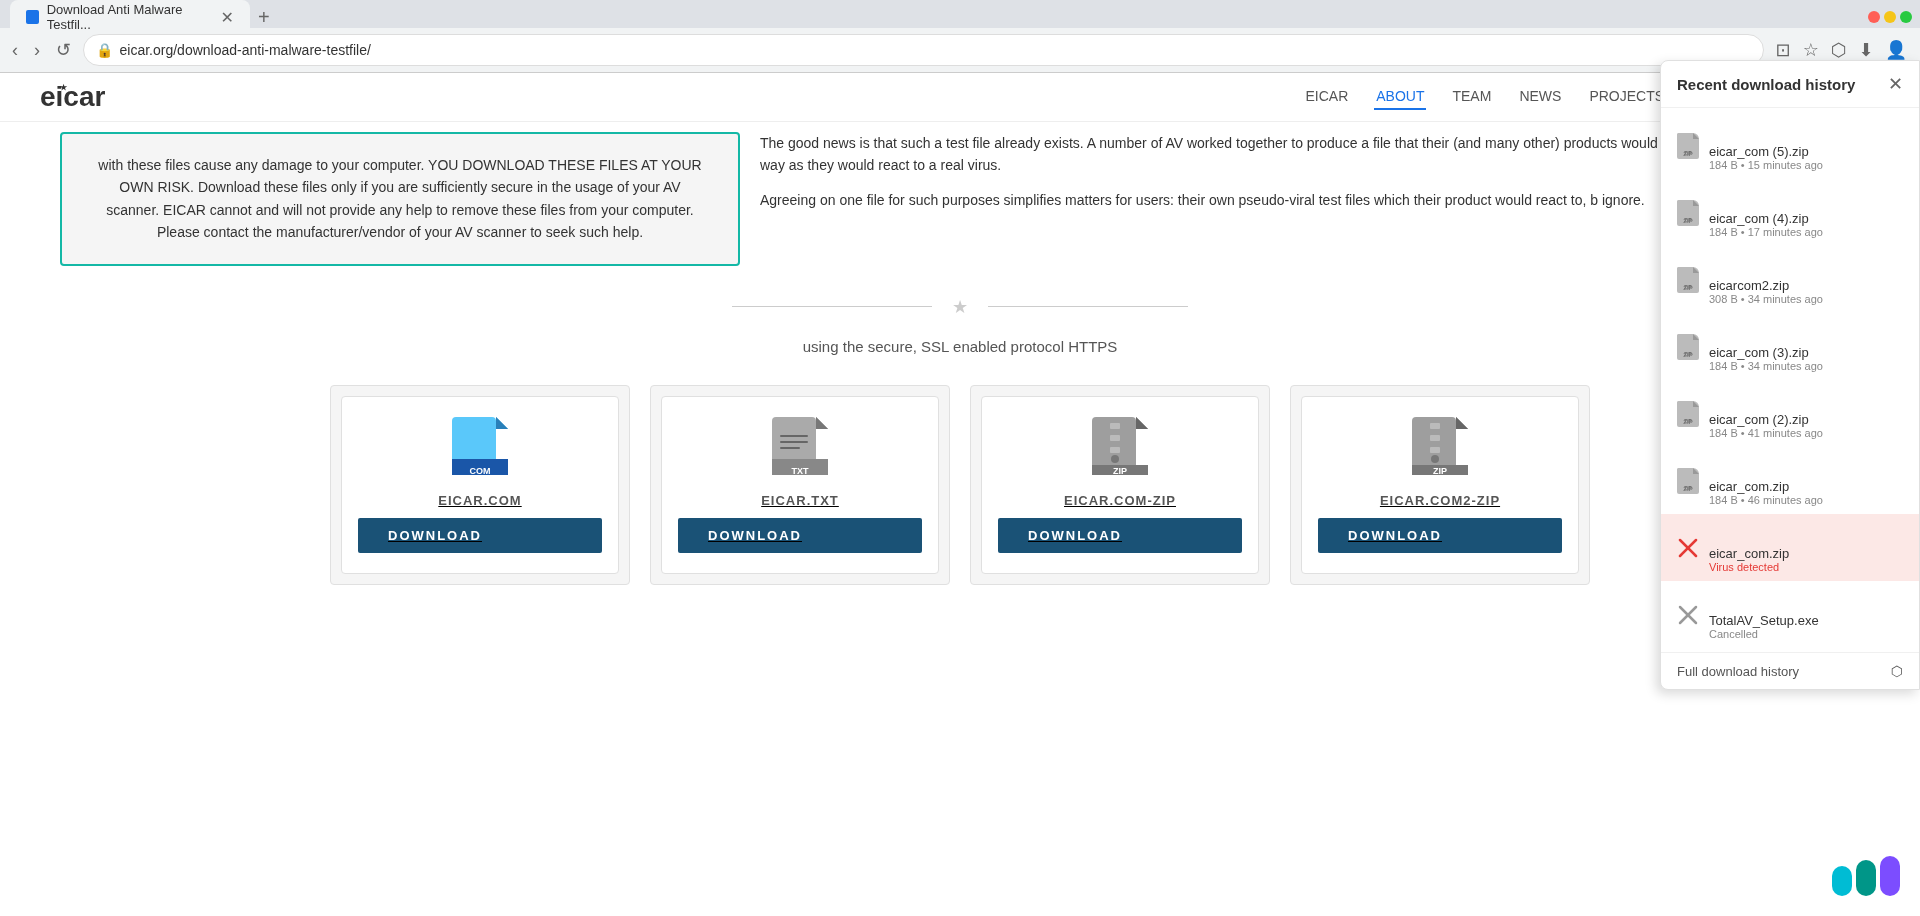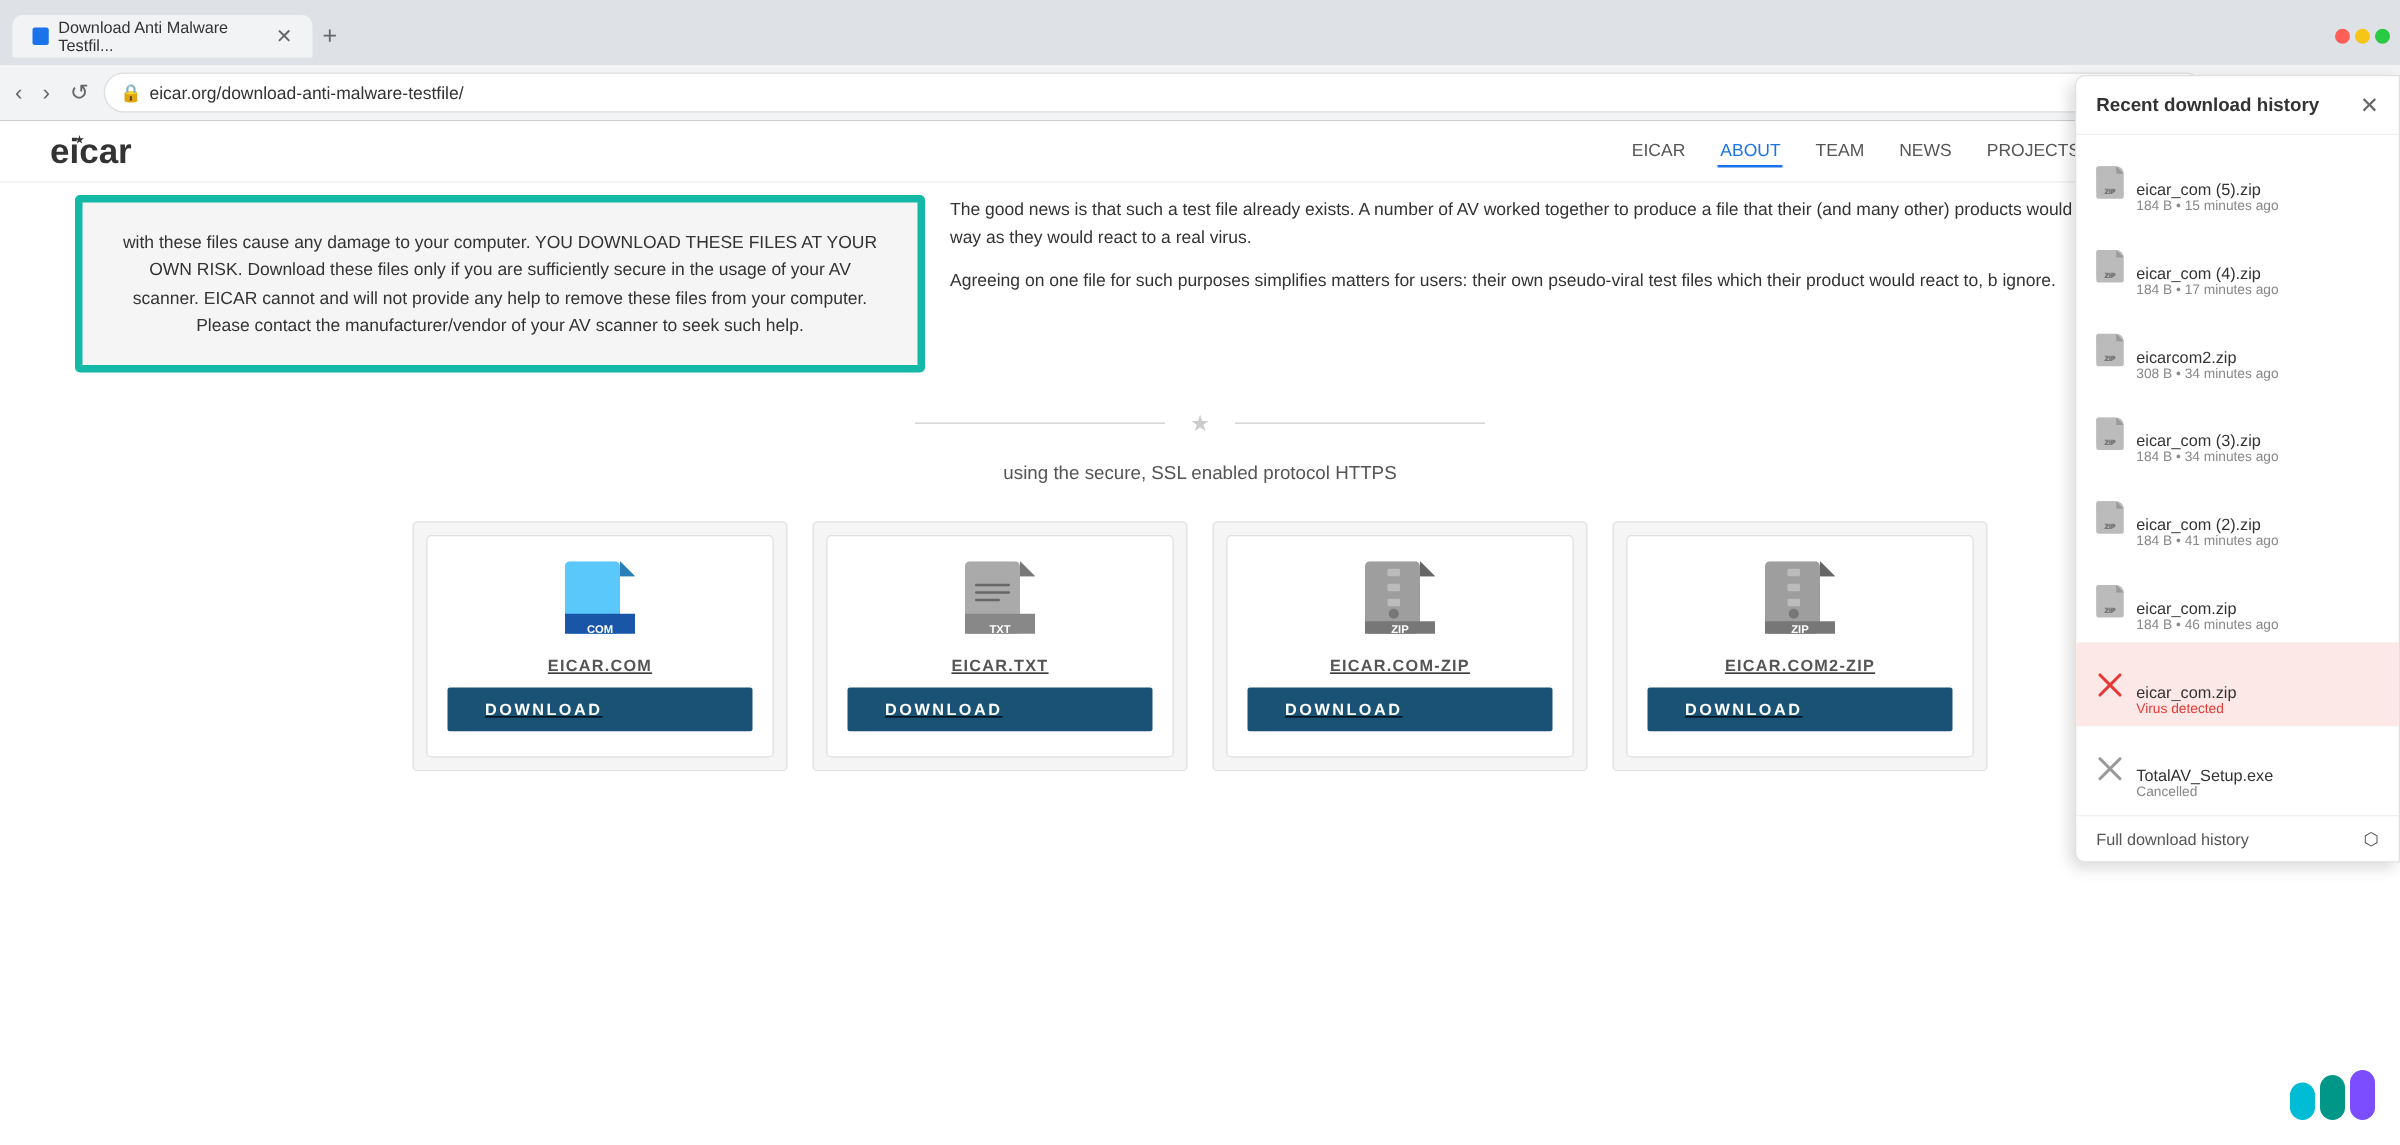--- a/index.html
+++ b/index.html
@@ -8,21 +8,21 @@
     
     .browser-chrome {
       background: #f1f3f4;
       border-bottom: 1px solid #ccc;
     }
     .tab-bar {
       display: flex;
       align-items: center;
       padding: 6px 0 0 10px;
       background: #dee1e6;
-      height: 52px;
+      height: 28px;
     }
     .tab {
       display: flex;
       align-items: center;
       background: #f1f3f4;
       border-radius: 8px 8px 0 0;
       padding: 6px 16px;
       font-size: 13px;
       color: #333;
       height: 34px;
@@ -80,21 +80,21 @@
       color: #333;
       margin-right: 40px;
       position: relative;
     }
     .nav-links { display: flex; gap: 24px; margin-left: auto; }
     .nav-link { text-decoration: none; color: #555; font-size: 14px; font-weight: 500; padding: 4px 2px; }
     .nav-link.active { color: #1a73e8; border-bottom: 2px solid #1a73e8; }
     .nav-btn-blue { background: #1a73e8; color: #fff; border: none; padding: 6px 16px; border-radius: 4px; font-size: 13px; cursor: pointer; }
     .warning-box {
       background: #f5f5f5;
-      border: 6px solid #14b8a6;
+      border: 2px solid #14b8a6;
       border-radius: 4px;
       padding: 20px 30px;
       text-align: center;
       font-size: 14px;
       color: #333;
       line-height: 1.6;
     }
 
     
     .main-content {

